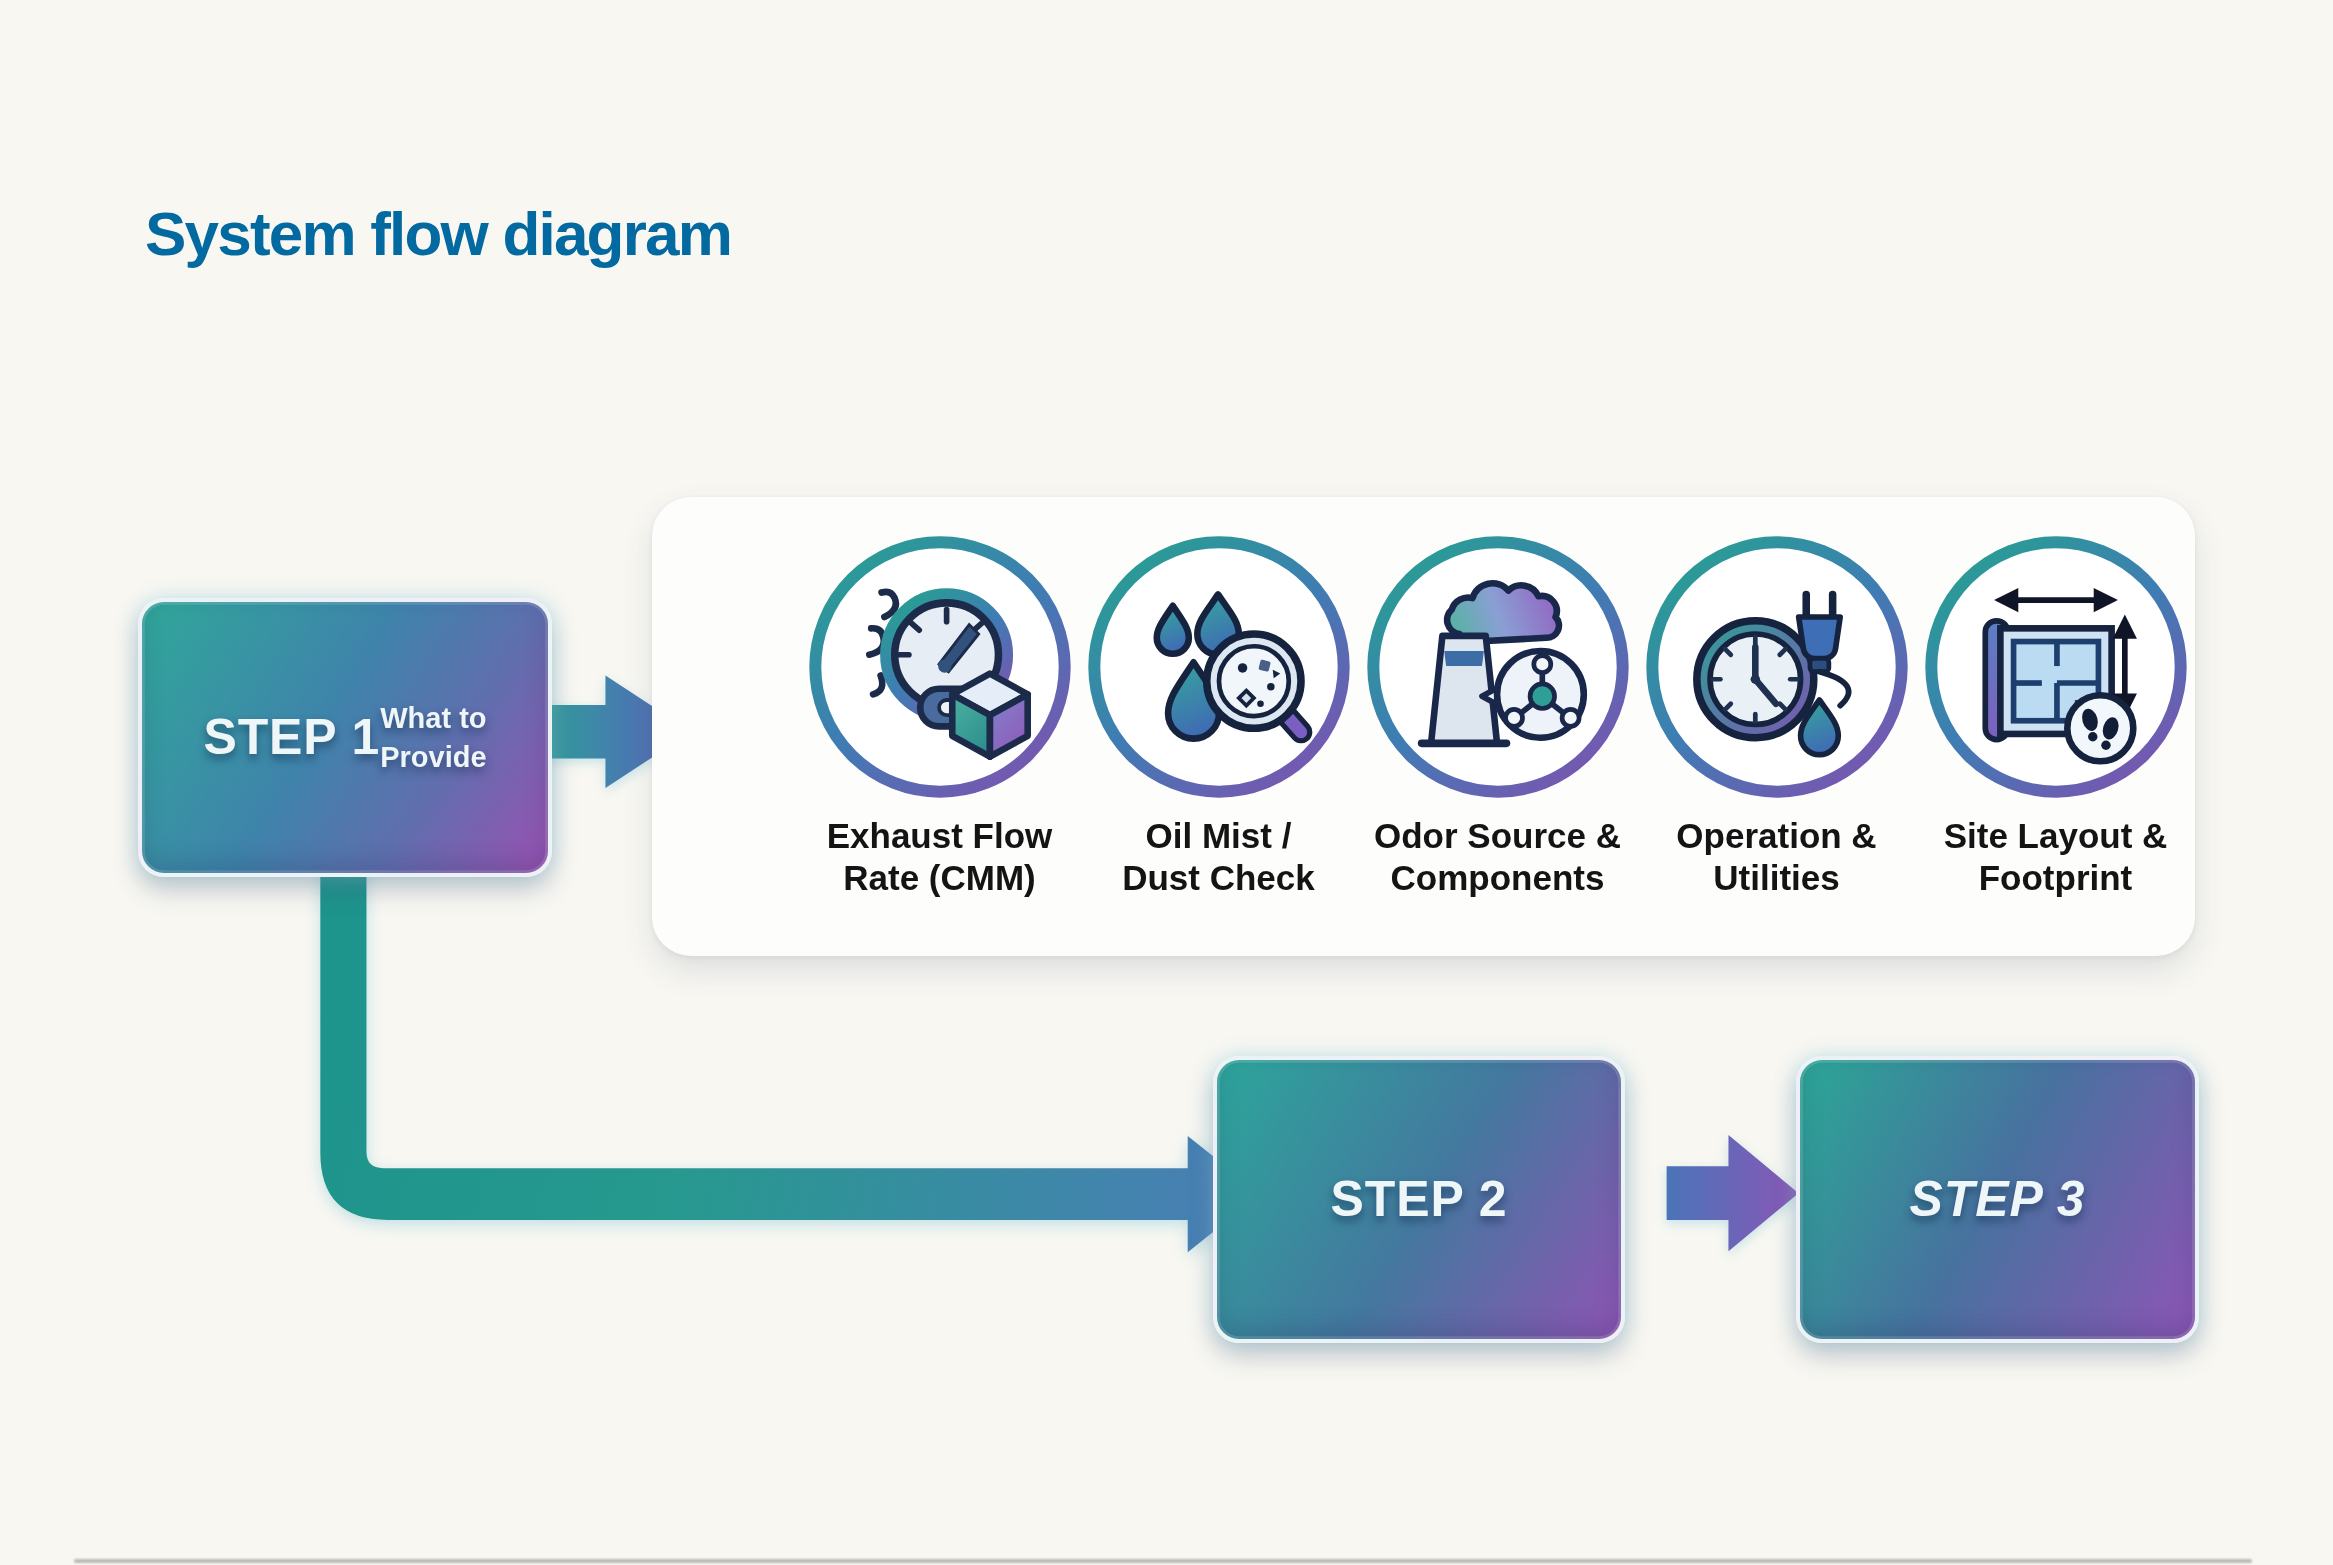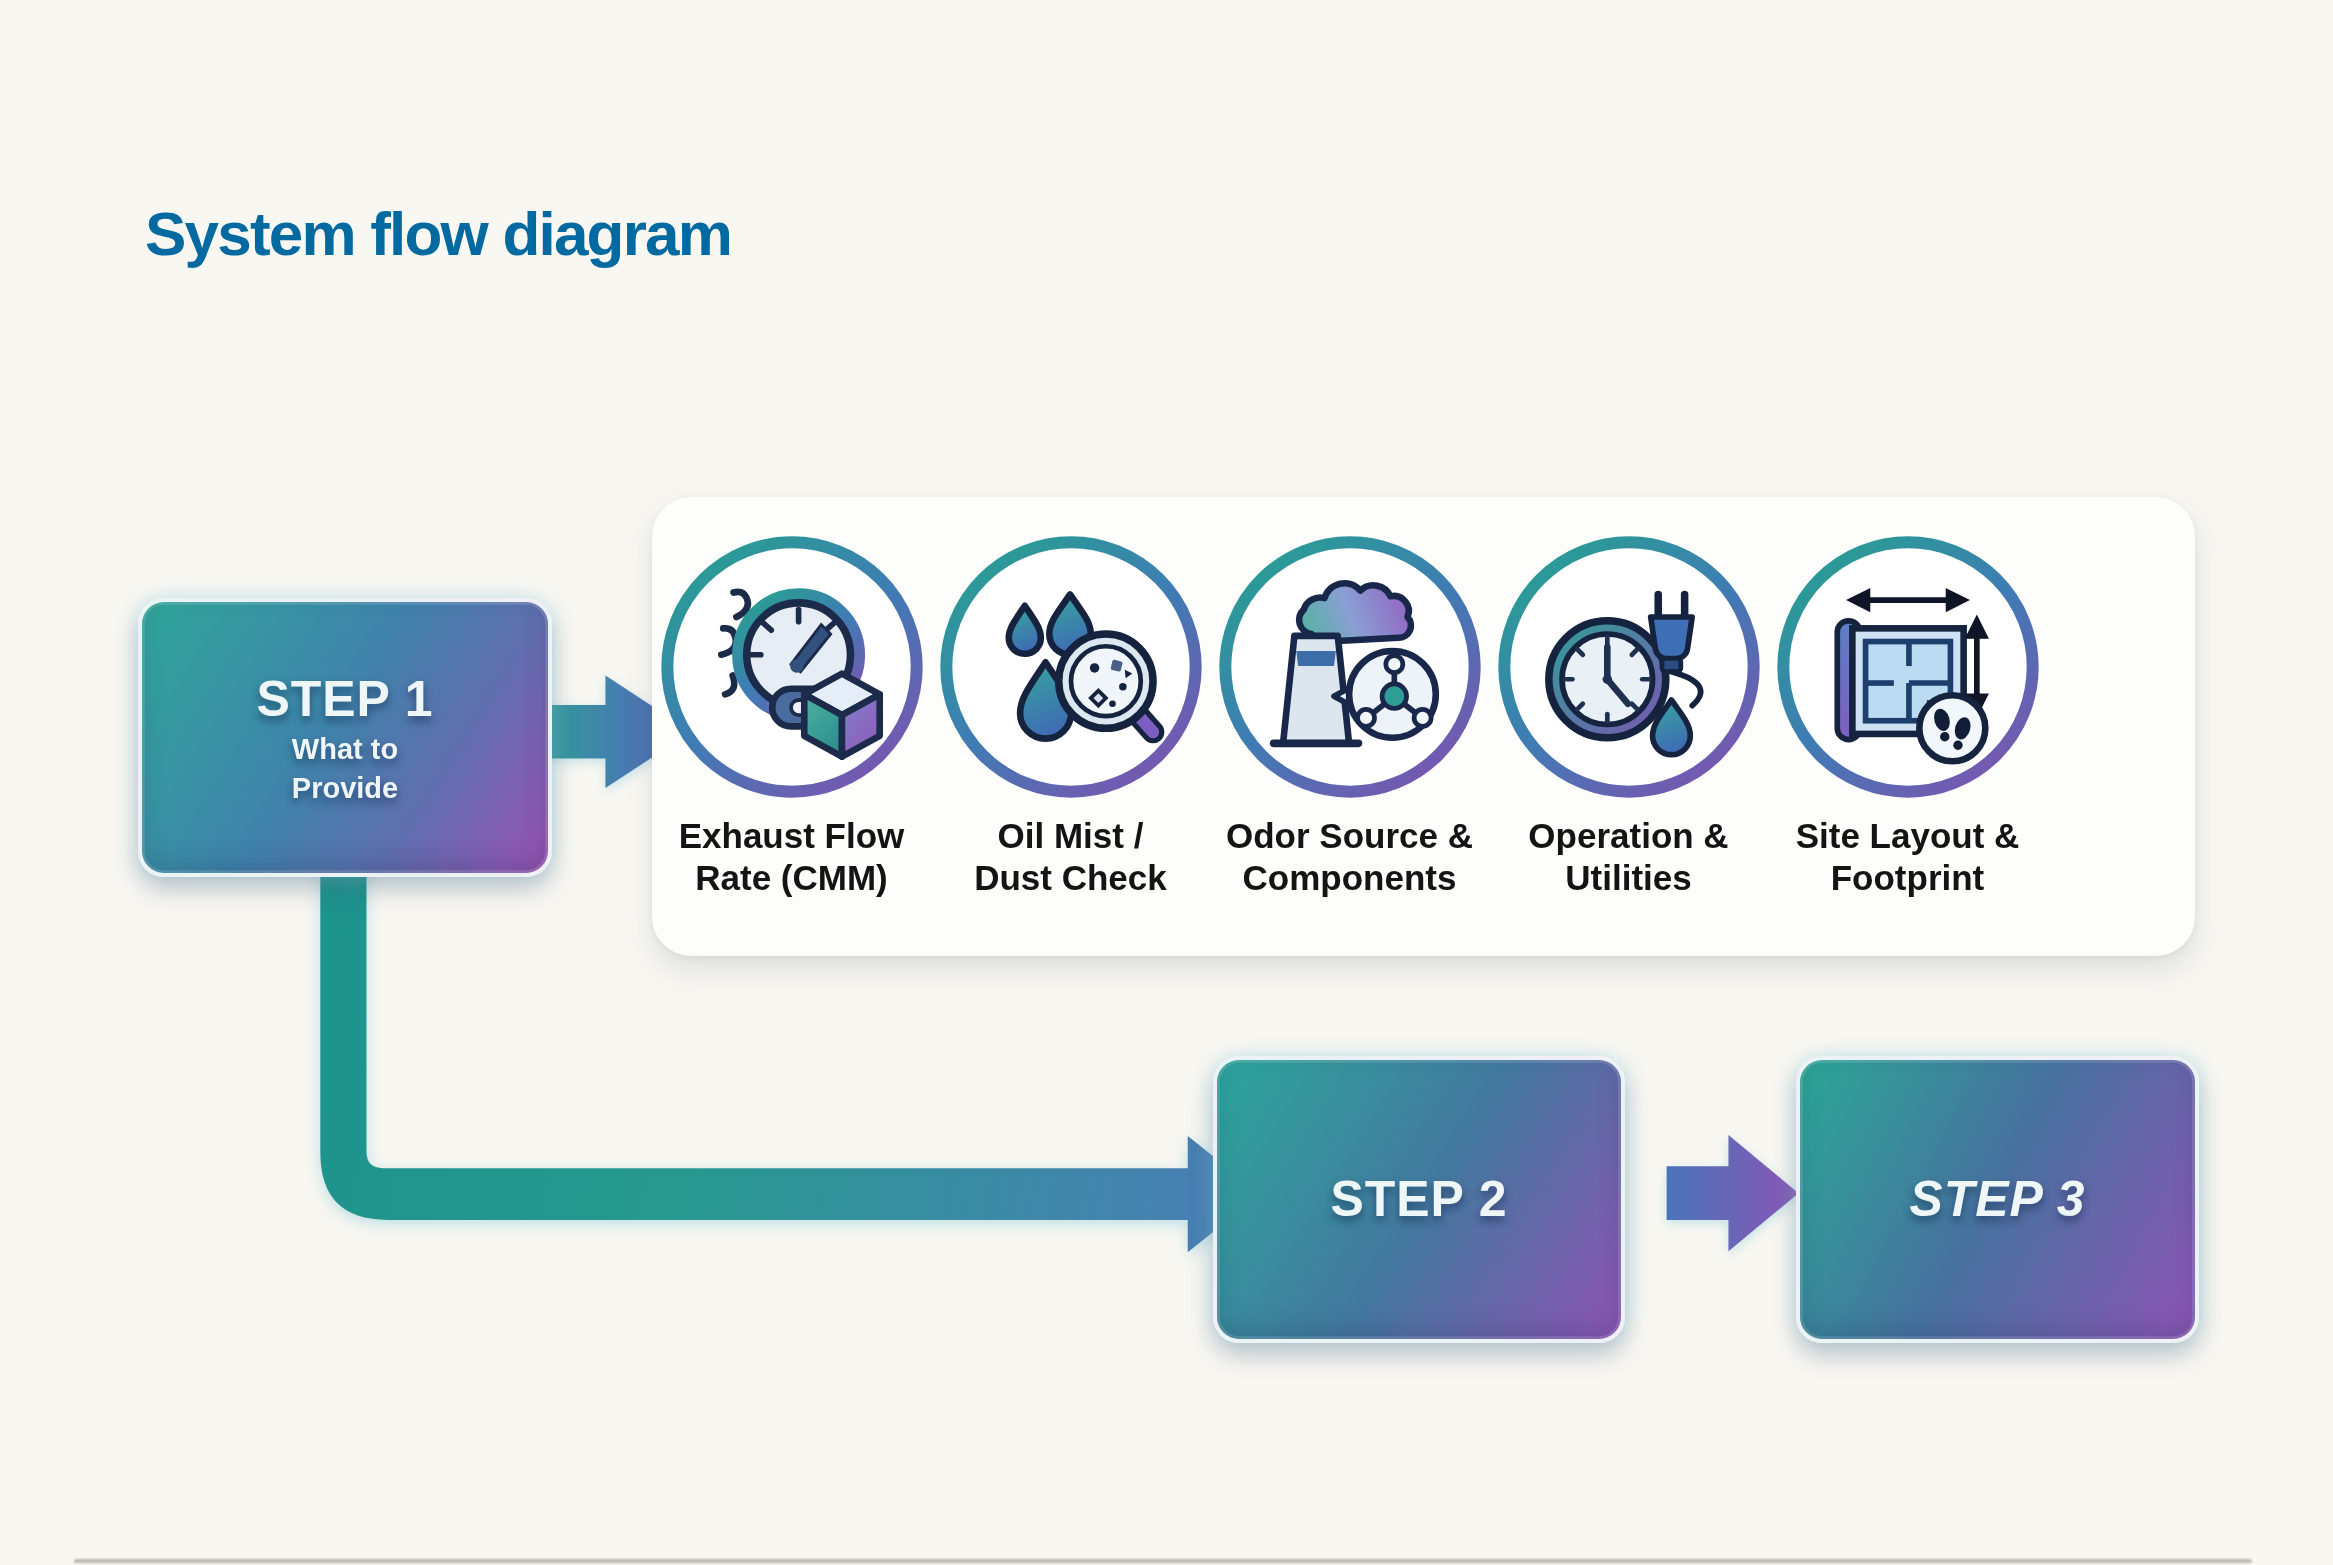--- a/index.html
+++ b/index.html
@@ -12,21 +12,21 @@
     position:absolute;left:137px;top:201px;
     font-size:62px;font-weight:700;letter-spacing:-1.8px;
     color:#0369a1;line-height:1.05;margin-left:8px;
   }
   
   .flow-overlay{position:absolute;left:0;top:0;width:2333px;height:1565px;pointer-events:none;}
   
   .step-box{
     position:absolute;border-radius:26px;
     border:4.6px solid rgba(250,252,253,.92);
-    display:flex;flex-direction:column;align-items:center;justify-content:center;
+    display:flex;flex-direction:row;align-items:center;justify-content:center;
     text-align:center;
     box-shadow:0 13px 26px rgba(60,80,110,.28), 0 0 20px rgba(150,220,235,.45),
                inset 0 0 0 2.8px rgba(255,255,255,.14), inset 0 -9.2px 24px rgba(25,40,80,.20);
   }
   .step-box .step-title{
     color:#eef6f8;font-size:50px;font-weight:700;letter-spacing:0.9px;line-height:1.25;
     text-shadow:0 4.6px 8.3px rgba(12,32,66,.5);
   }
   .step-box .step-sub{
     color:#eef6f8;font-size:29px;font-weight:700;line-height:1.32;white-space:pre-line;
@@ -36,21 +36,21 @@
     background:linear-gradient(122deg,#30a79a 0%,#3f83ab 45%,#5f6fae 70%,#9a51b2 100%);}
   #step2{left:1213px;top:1056px;width:404px;height:279px;
     background:linear-gradient(122deg,#2ca69b 0%,#44789f 52%,#8f54b4 100%);}
   #step3{left:1796px;top:1056px;width:395px;height:279px;
     background:linear-gradient(118deg,#2ba796 0%,#47729f 48%,#8e55b6 100%);font-style:italic;}
   
   .req-card{
     position:absolute;left:652px;top:497px;width:1543px;height:459px;
     background:#fdfdfc;border:0.9px solid #ececе7;border-radius:39px;
     box-shadow:0 14.8px 31px rgba(70,85,105,.14), 0 1.8px 5.5px rgba(70,85,105,.08);
-    display:flex;justify-content:flex-start;align-items:flex-start;
+    display:flex;justify-content:flex-end;align-items:flex-start;
     padding-top:37px;box-sizing:border-box;
   }
   .req-item{width:279px;display:flex;flex-direction:column;align-items:center;}
   .ring-wrap{position:relative;width:266px;height:266px;display:flex;align-items:center;justify-content:center;}
   .ring-wrap .ring{position:absolute;left:0;top:0;}
   .ring-wrap .icon{position:relative;}
   .req-label{
     margin-top:14.8px;font-size:35px;font-weight:700;line-height:1.22;color:#141414;
     text-align:center;white-space:pre-line;
   }

